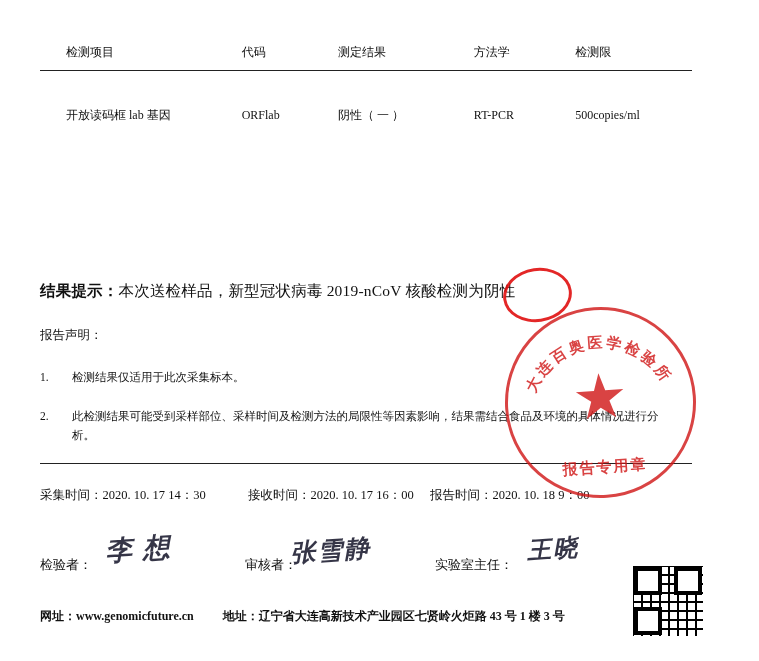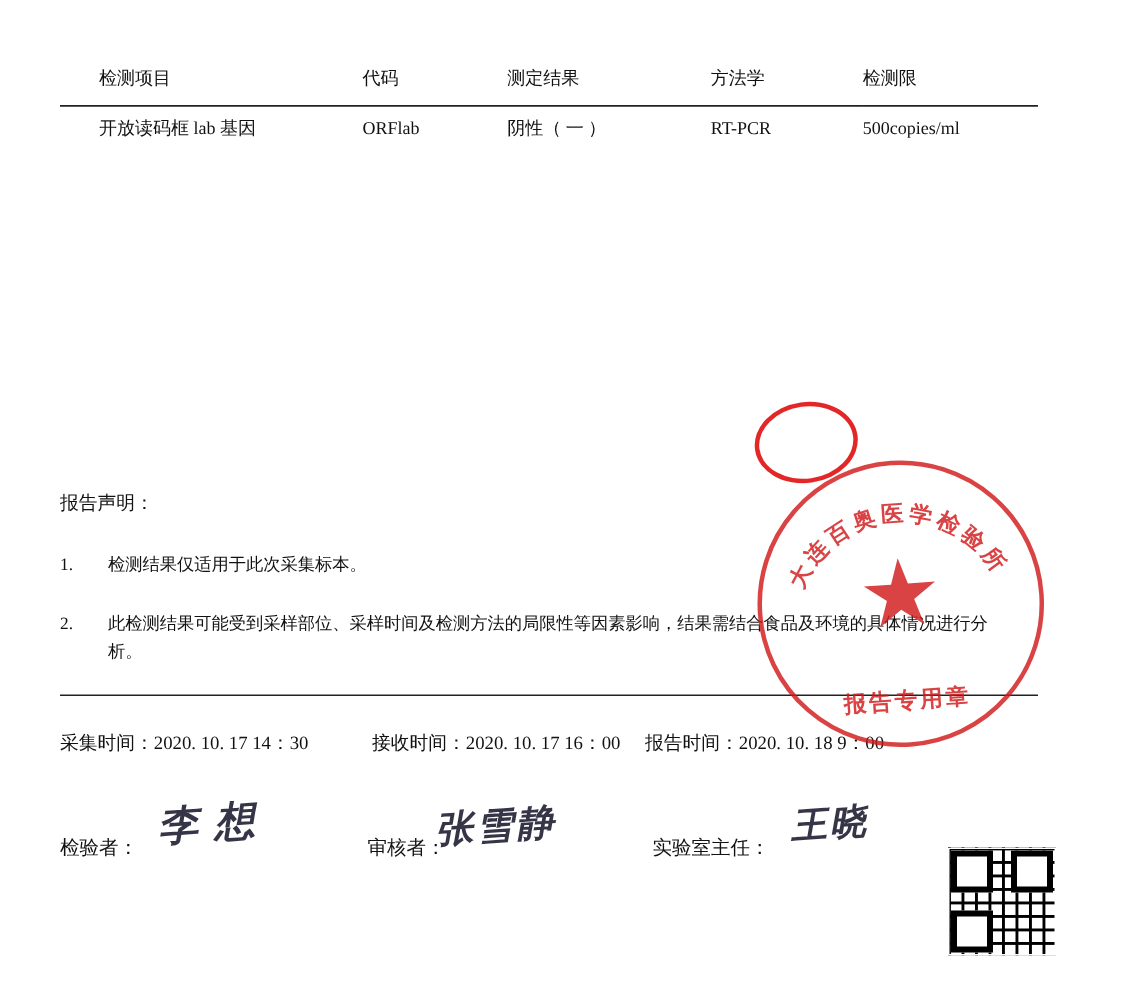--- a/index.html
+++ b/index.html
@@ -41,21 +41,21 @@
     text-align: left;
     padding: 14px 0 10px 0;
     white-space: nowrap;
   }
   .col-item   { width: 180px; padding-left: 26px !important; }
   .col-code   { width: 100px; margin-top: 24px; }
   .col-result { width: 140px; }
   .col-method { width: 105px; }
   .col-limit  { width: 120px; }
 
-  .results-table tbody tr:first-child td { padding-top: 6px; }
+  .results-table tbody tr:first-child td { padding-top: 36px; }
 
   
   .result-hint {
     position: absolute;
     left: 40px;
     top: 281px;
     font-size: 15.5px;
     letter-spacing: .2px;
   }
   .result-hint .label {
@@ -265,20 +265,23 @@
       <tr>
         <td class="col-item">开放读码框 lab 基因</td>
         <td class="col-code">ORFlab</td>
         <td class="col-result">阴性（ 一 ）</td>
         <td class="col-method">RT-PCR</td>
         <td class="col-limit">500copies/ml</td>
       </tr>
     </tbody>
   </table>
 
+  <div class="result-hint">
+    <span class="label">结果提示：</span><span>本次送检样品，新型冠状病毒 2019-nCoV 核酸检测为阴性</span>
+  </div>
 
   <div class="statement-title">报告声明：</div>
 
   <div class="statement-list">
     <div class="statement-item">
       <span class="statement-num">1.</span>
       <span class="statement-text">检测结果仅适用于此次采集标本。</span>
     </div>
     <div class="statement-item">
       <span class="statement-num">2.</span>
@@ -317,14 +320,18 @@
     <div class="stamp-star">★</div>
     <div class="stamp-bottom">报告专用章</div>
   </div>
 
   <div class="red-circle"></div>
 
   <div class="qr">
     <div class="qr-b"></div>
   </div>
 
+  <div class="footer">
+    <span class="f-site">网址：www.genomicfuture.cn</span>
+    <span class="f-addr">地址：辽宁省大连高新技术产业园区七贤岭火炬路 43 号 1 楼 3 号</span>
+  </div>
 
 </div>
 
 </body></html>

